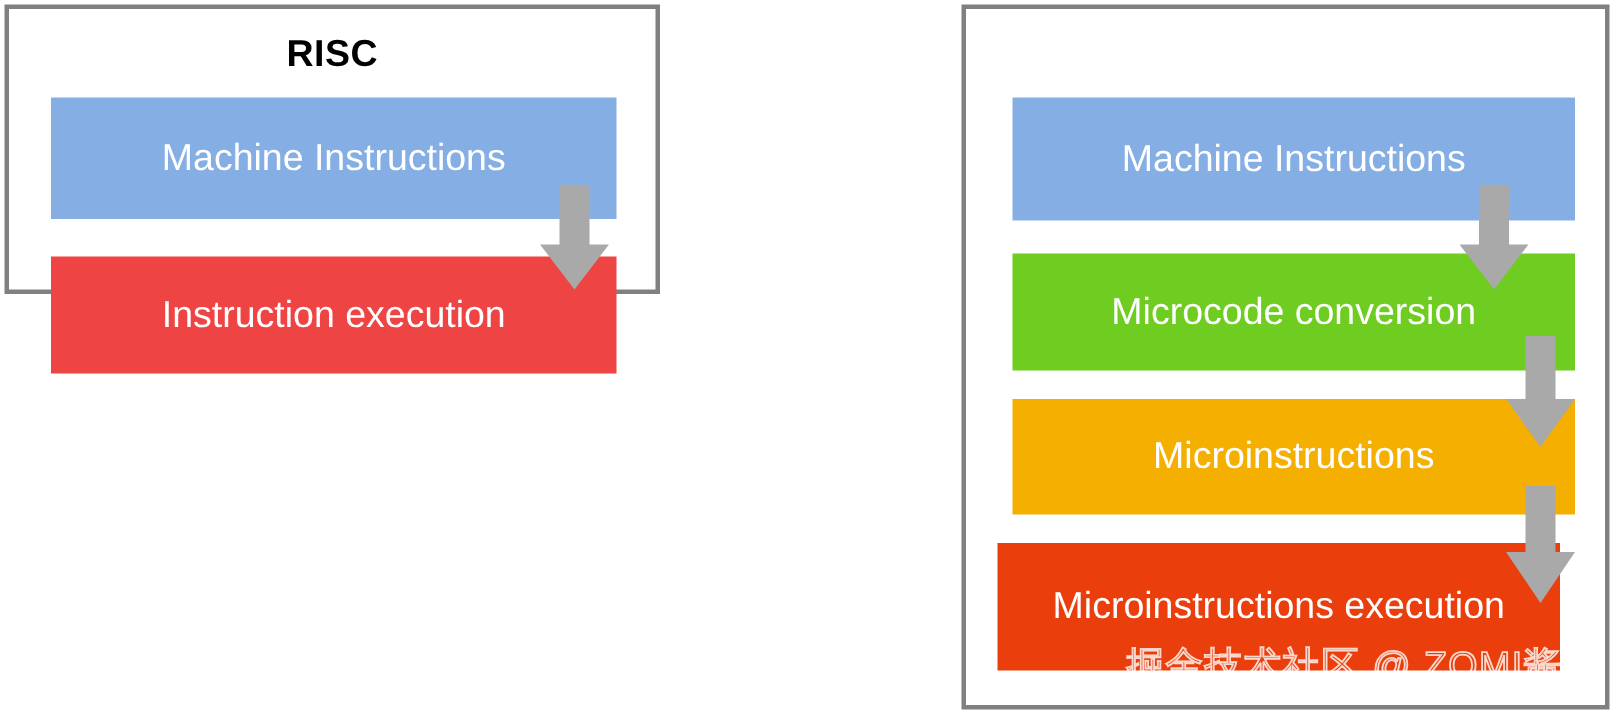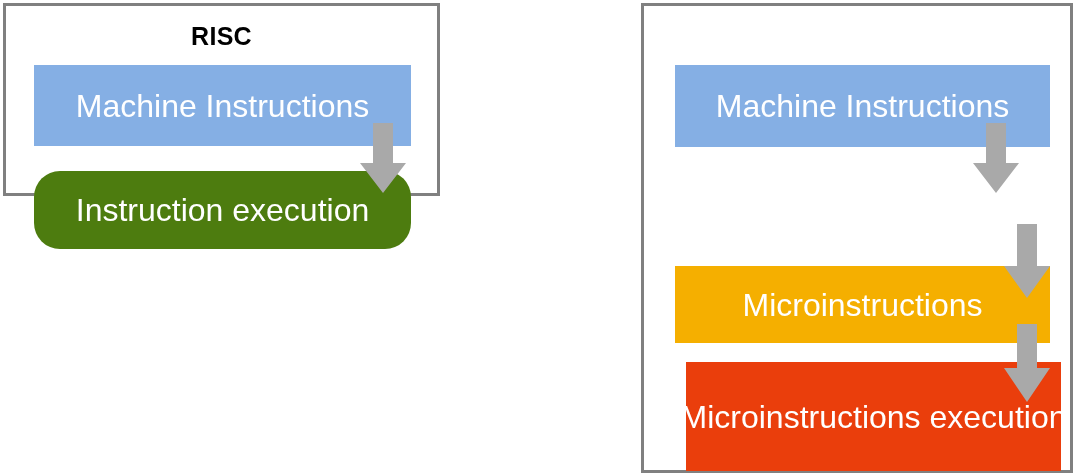--- a/index.html
+++ b/index.html
@@ -51,21 +51,21 @@
 
   #title-risc { top: 18px; }
   #title-cisc { top: 18px; }
 
   .stage-box {
     position: absolute;
     display: flex;
     align-items: center;
     justify-content: center;
     color: #ffffff;
-    font-size: 32px;
+    font-size: 25px;
     line-height: 1;
     box-sizing: border-box;
     white-space: nowrap;
   }
 
   
   #risc-box-0 {
     left: 28px;  top: 59px;
     width: 377px; height: 81px;
   }
@@ -81,22 +81,22 @@
   }
   #cisc-box-1 {
     left: 31px;  top: 163px;
     width: 375px; height: 78px;
   }
   #cisc-box-2 {
     left: 31px;  top: 260px;
     width: 375px; height: 77px; justify-content: center;
   }
   #cisc-box-3 {
-    left: 42px;  top: 356px;
-    width: 375px; height: 109px; justify-content: center;
+    left: 21px;  top: 356px;
+    width: 375px; height: 85px; justify-content: center;
   }
 
   
   .arrow {
     position: absolute;
     display: block;
   }
 
   #risc-arrow-0 {
     left: 352px;
@@ -165,37 +165,40 @@
 <body>
 
 <div class="panel" id="panel-risc">
 
   <div class="panel-title" id="title-risc">RISC</div>
 
   <div class="stage-box" id="risc-box-0" style="background:#85AFE4;">
     <span>Machine Instructions</span>
   </div>
 
-  <div class="stage-box" id="risc-box-1" style="background:#4d7c0f;border-radius:26px;">
+  <div class="stage-box" id="risc-box-1" style="background:#ef4444;">
     <span>Instruction execution</span>
   </div>
 
   <svg class="arrow" id="risc-arrow-0" viewBox="0 0 50 72">
     <path d="M15 0 L35 0 L35 40 L48 40 L25 70 L2 40 L15 40 Z" fill="#A9A9A9"></path>
   </svg>
 
 </div>
 
 <div class="panel" id="panel-cisc">
 
 
   <div class="stage-box" id="cisc-box-0" style="background:#85AFE4;">
     <span>Machine Instructions</span>
   </div>
 
+  <div class="stage-box" id="cisc-box-1" style="background:#6FCC21;">
+    <span>Microcode conversion</span>
+  </div>
 
   <div class="stage-box" id="cisc-box-2" style="background:#F5AF00;">
     <span>Microinstructions</span>
   </div>
 
   <div class="stage-box" id="cisc-box-3" style="background:#EA3E0C;">
     <span>Microinstructions execution</span>
   </div>
 
   <svg class="arrow" id="cisc-arrow-0" viewBox="0 0 50 72">
@@ -206,13 +209,14 @@
     <path d="M15 0 L35 0 L35 42 L48 42 L25 74 L2 42 L15 42 Z" fill="#A9A9A9"></path>
   </svg>
 
   <svg class="arrow" id="cisc-arrow-2" viewBox="0 0 50 80">
     <path d="M15 0 L35 0 L35 44 L48 44 L25 78 L2 44 L15 44 Z" fill="#A9A9A9"></path>
   </svg>
 
 </div>
 
 <div id="watermark-layer">
+  <div id="watermark-small">掘金技术社区 @ ZOMI酱</div>
 </div>
 
 </body></html>

